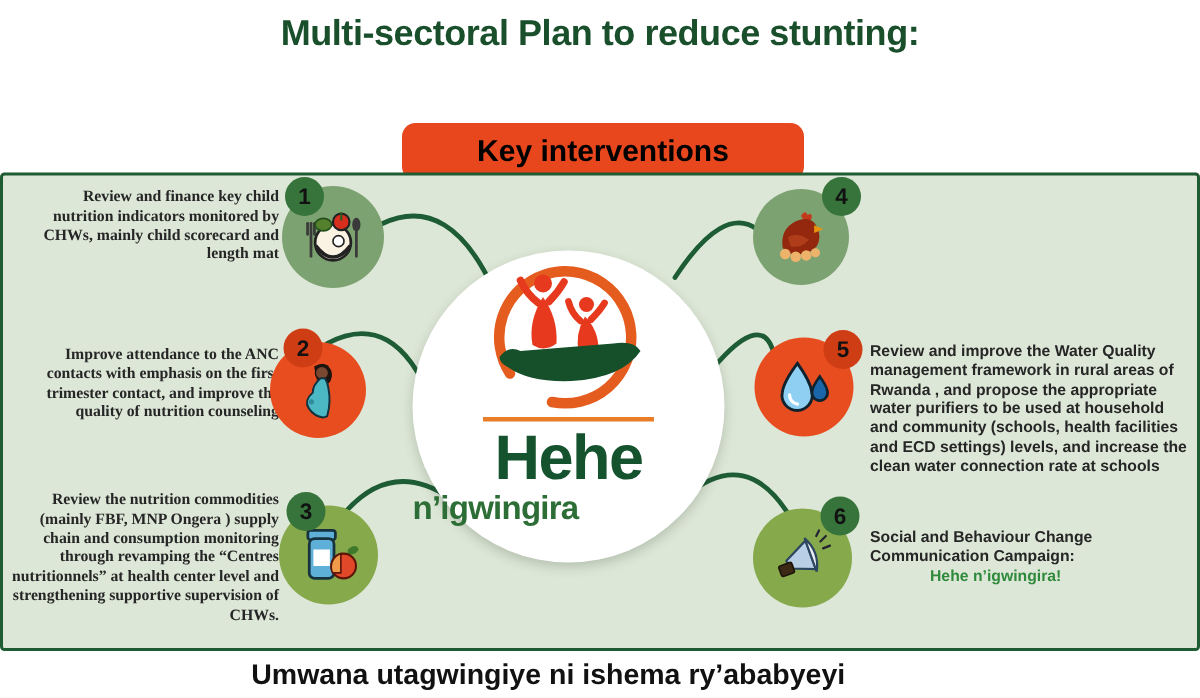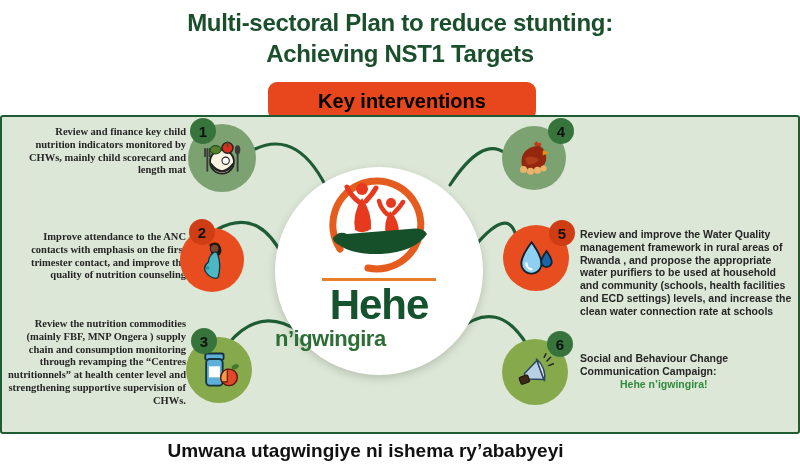--- a/index.html
+++ b/index.html
@@ -41,21 +41,20 @@
   .slogan{position:absolute;left:0;top:440px;width:731px;text-align:center;
           color:#111;font-weight:bold;font-size:19px;}
 </style>
 </head>
 <body>
 
 <div id="stage">
 
   <div class="title">
     <div>Multi-sectoral Plan to reduce stunting:</div>
-    <div>Achieving NST1 Targets</div>
   </div>
   <div class="kib">
     <span>Key interventions</span>
   </div>
 
   <div class="panel"></div>
 
   <svg class="curves" viewBox="0 0 800 319">
     <g fill="none" stroke="#1d5c34" stroke-width="3.2" stroke-linecap="round">
       <path d="M255,34 Q300,13 330,80"></path>
@@ -119,21 +118,21 @@
       <path d="M21 6 Q30 1 34 9 Q36 15 32 19 L23 16 Z" fill="#1d1410"></path>
       <circle cx="27" cy="11" r="5" fill="#7a4730" stroke="#1d1410" stroke-width="1"></circle>
       <path d="M26 15 Q20 20 20 26 Q13 32 17 38 Q21 44 28 45 L31 44 Q34 33 32 23 Q31 17 29 15 Z" fill="#4cb8c4" stroke="#123240" stroke-width="1.5"></path>
       <circle cx="19" cy="33" r="2" fill="#2f8d9a"></circle>
     </svg>
   </div>
   <div class="badge b-red" style="left:189px;top:219px;">
     <span>2</span>
   </div>
 
-  <div class="itxt ralign" style="left:8px;top:318px;width:178px;">Review the nutrition commodities (mainly FBF, MNP Ongera ) supply chain and consumption monitoring through revamping the “Centres nutritionnels” at health center level and strengthening supportive supervision of CHWs.</div>
+  <div class="itxt ralign" style="left:8px;top:328px;width:178px;">Review the nutrition commodities (mainly FBF, MNP Ongera ) supply chain and consumption monitoring through revamping the “Centres nutritionnels” at health center level and strengthening supportive supervision of CHWs.</div>
   <div class="bigc c-apple" style="left:186px;top:337px;width:66px;height:66px;">
     <svg width="44" height="44" viewBox="0 0 48 48">
       <rect x="9" y="6" width="20" height="7" rx="2" fill="#5fb0d8" stroke="#16323f" stroke-width="2"></rect>
       <rect x="10" y="12" width="18" height="29" rx="4" fill="#5fb0d8" stroke="#16323f" stroke-width="2"></rect>
       <rect x="13" y="20" width="12" height="12" fill="#fff"></rect>
       <path d="M38 20 Q44 15 46 20 Q43 25 38 23 Z" fill="#3f7a2c"></path>
       <circle cx="35" cy="32" r="9" fill="#e1482a" stroke="#5c1608" stroke-width="1.5"></circle>
       <path d="M27 37 A10 10 0 0 1 33 23 L33 37 Z" fill="#f09a4a" stroke="#5c1608" stroke-width="1.2"></path>
     </svg>
   </div>

